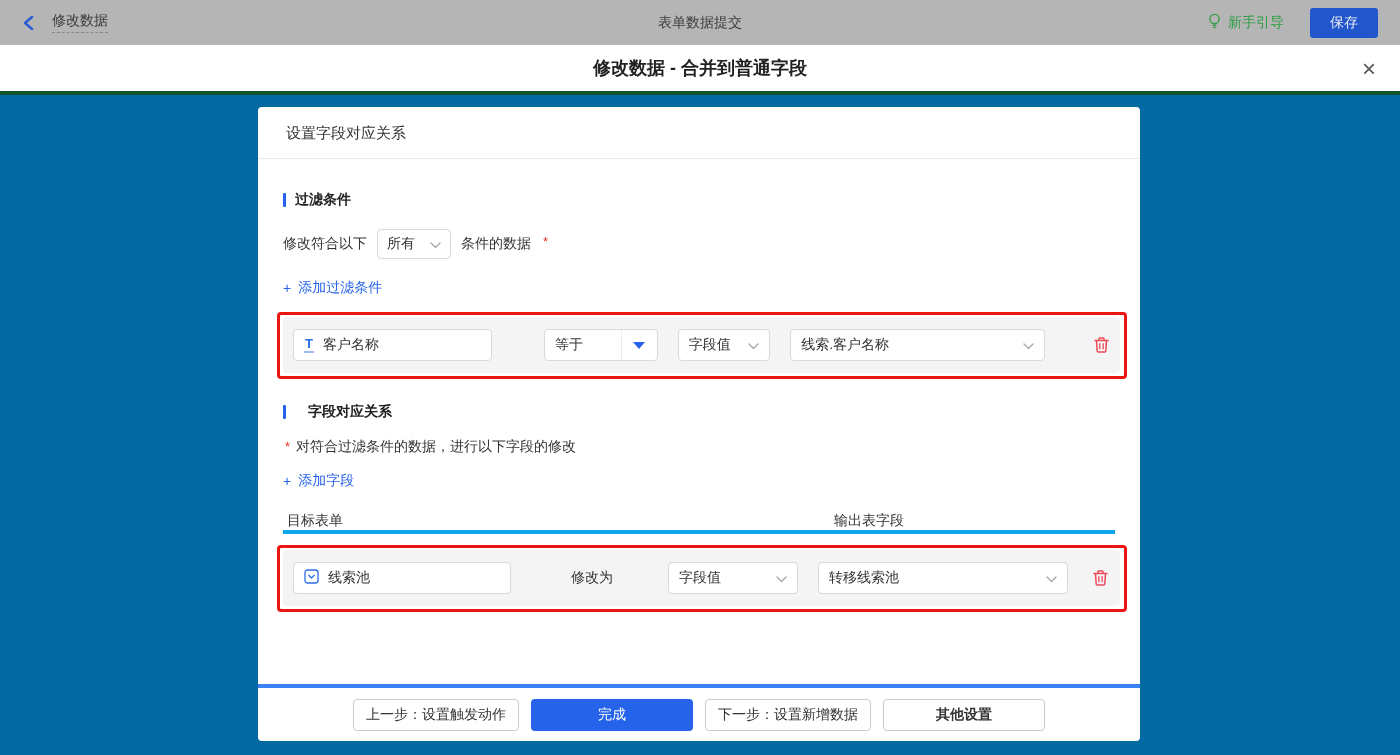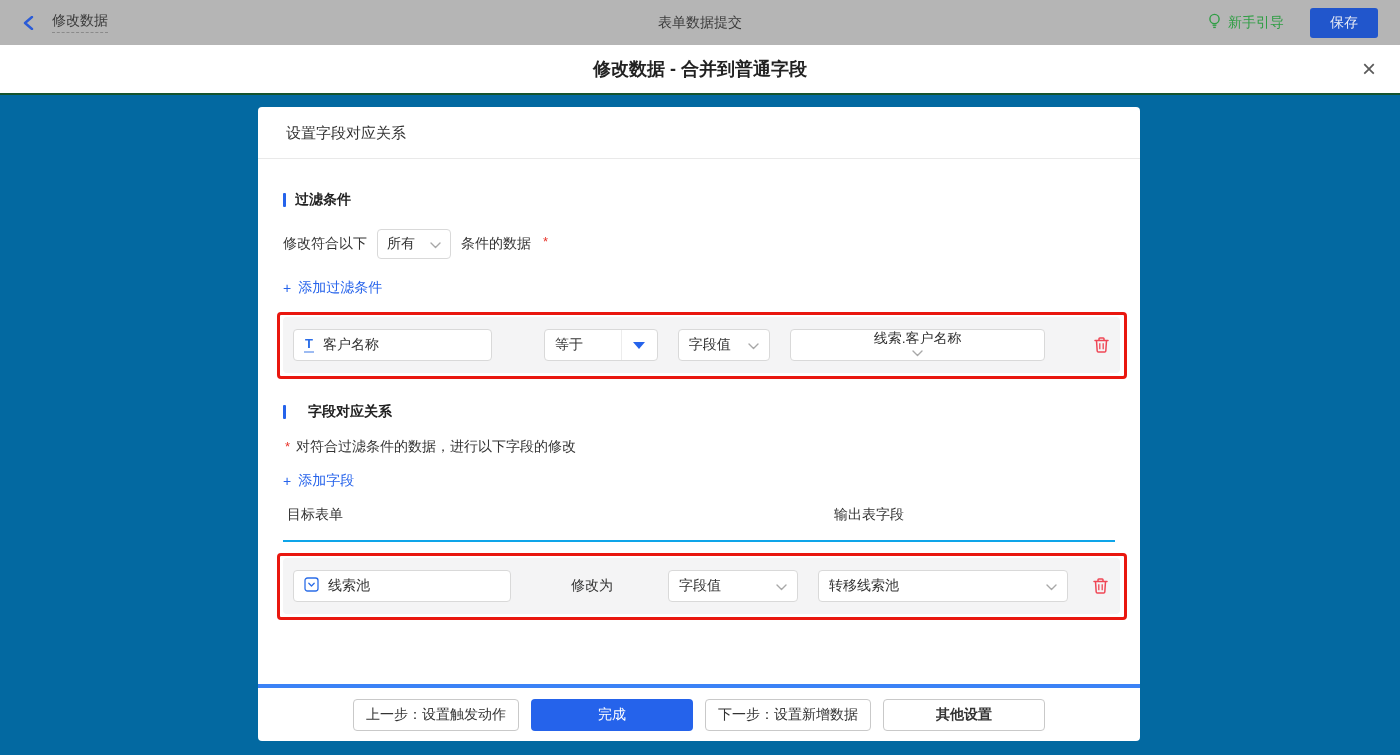--- a/index.html
+++ b/index.html
@@ -23,21 +23,21 @@
   .topbar-right { margin-left:auto; display:flex; align-items:center; gap:26px; z-index:2; }
   .guide { display:flex; align-items:center; gap:6px; color:#2f9e44; cursor:pointer; }
   .save-btn {
     background:#2156cc; color:#e9ecf5; border:none; border-radius:3px;
     height:30px; padding:0 20px; font-size:14px; cursor:pointer;
   }
 
   
   .modal-header {
     position:absolute; top:45px; left:0; width:1400px; height:50px;
-    background:#fff; border-bottom:2px solid #14532d;
+    background:#fff; border-bottom:4px solid #14532d;
     display:flex; align-items:center; justify-content:center;
   }
   .modal-title { font-size:18px; font-weight:bold; color:#222; }
   .modal-close {
     position:absolute; right:24px; top:12px; font-size:24px; line-height:24px;
     color:#5a5a5a; cursor:pointer; font-weight:400;
   }
 
   
   .page-body { position:absolute; top:95px; left:0; width:1400px; height:660px; background:#0369a1; }
@@ -73,41 +73,41 @@
   .annotation {
     position:absolute; left:-6px; top:-5px; right:-7px; bottom:-6px;
     border:3px solid #e9170f; border-radius:4px; pointer-events:none;
   }
   .ctl {
     height:32px; background:#fff; border:1px solid #d9d9d9; border-radius:4px;
     display:flex; align-items:center; padding:0 10px; cursor:pointer;
   }
   .ctl .lbl { flex:1; white-space:nowrap; overflow:hidden; color:#333; }
   .w218 { width:218px; } .w126 { width:126px; padding:0;margin-left:40px; } .w100 { width:100px; }
-  .w130 { width:130px; } .w250 { width:250px; } .w280 { width:280px;flex-direction:column; }
+  .w130 { width:130px; } .w250 { width:250px; } .w280 { width:280px; }
   .field-input { gap:9px; }
   .op-label { flex:1; padding-left:10px; }
   .op-caret-zone {
     width:36px; height:100%; border-left:1px solid #ececec;
     display:flex; align-items:center; justify-content:center;
   }
   .caret-down { width:0; height:0; border-left:6px solid transparent; border-right:6px solid transparent; border-top:7px solid #2563eb; }
   .tf-icon {
     color:#2b6de8; font-size:13px; font-weight:bold; line-height:13px;
     border-bottom:2px solid #9dbbf2; padding:0 1px 1px;
   }
   .trash { margin-left:24px; cursor:pointer; display:flex; align-items:center; }
   .mid-text { margin-left:60px; width:42px; color:#333; }
   .ml55 { margin-left:55px; } .ml20 { margin-left:20px; } .mr12 { margin-right:12px; }
   .mr20 { margin-right:20px; } .mr24 { margin-right:24px; }
 
   .desc-line { margin-top:17px; display:flex; align-items:flex-start; gap:6px; color:#333; }
   .desc-line .req { top:1px; }
 
-  .map-headers { display:flex; margin-top:16px; padding:0 4px 16px; border-bottom:2px solid #0ea5e9; color:#333; }
+  .map-headers { display:flex; margin-top:22px; padding:0 4px 0; border-bottom:4px solid #0ea5e9; color:#333; }
   .map-headers .h1 { width:547px; }
 
   .card-footer {
     position:absolute; left:0; right:0; bottom:0; height:57px;
     border-top:4px solid #3b82f6; display:flex; align-items:center; justify-content:center; gap:12px;
   }
   .foot-btn {
     height:32px; background:#fff; border:1px solid #c9c9c9; border-radius:4px;
     font-size:14px; color:#333; cursor:pointer; font-family:inherit;
   }

